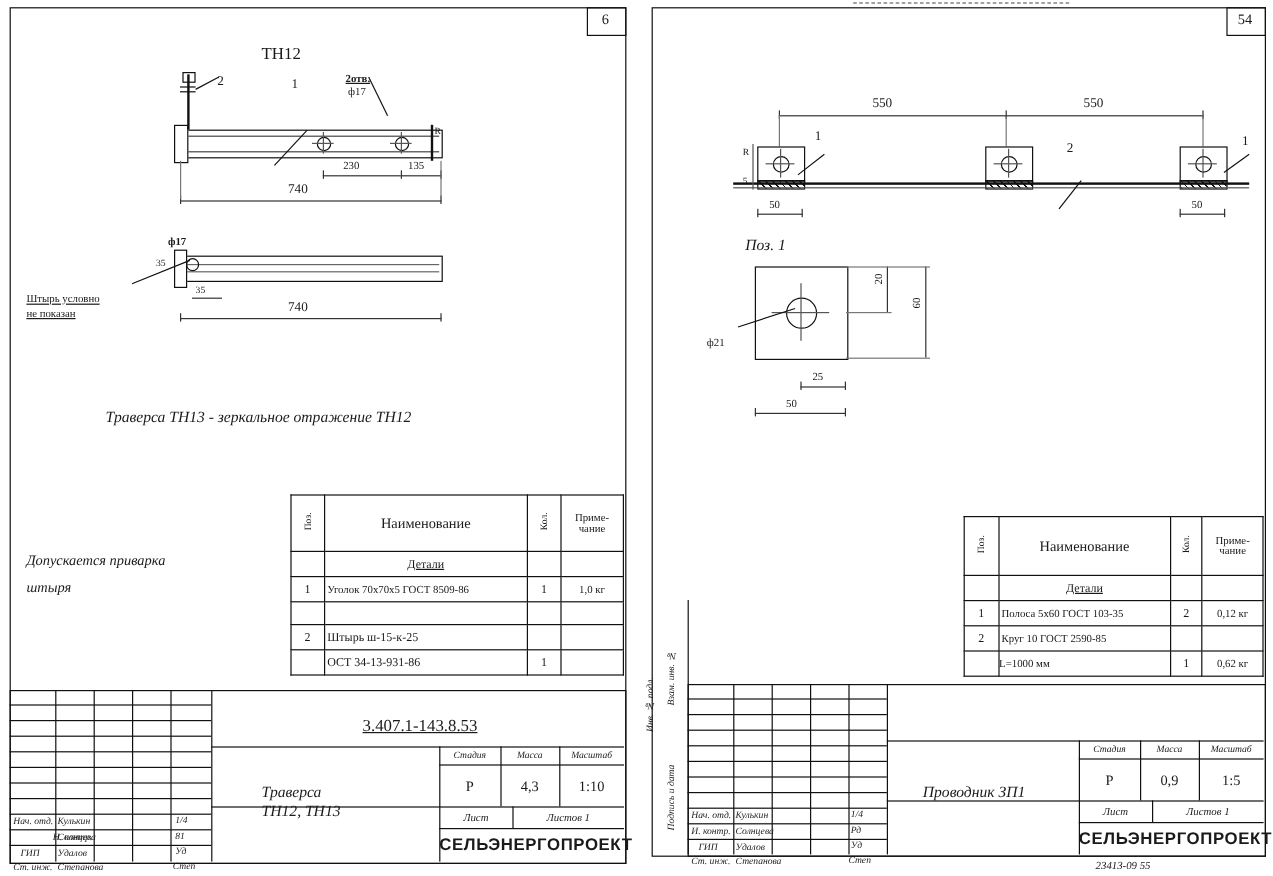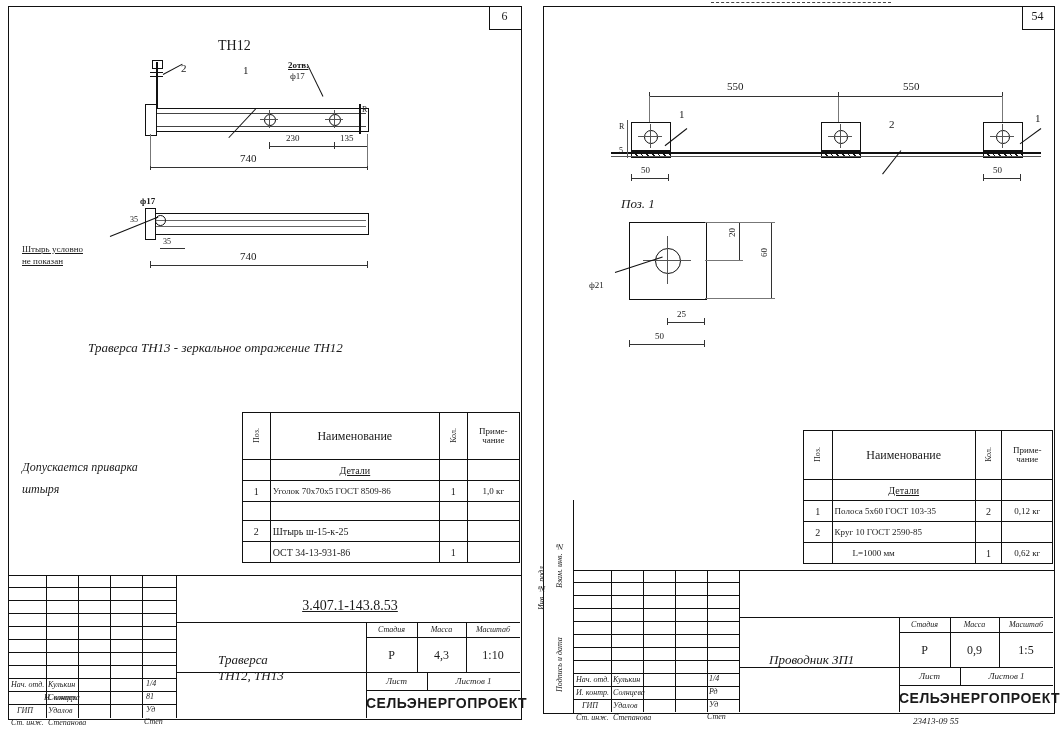--- a/index.html
+++ b/index.html
@@ -333,21 +333,21 @@
       <td class="ctr it" style="font-size:9px;">0,12 кг</td>
     </tr>
     <tr>
       <td class="ctr" style="height:18px;">2</td>
       <td class="it" style="font-size:9px;">Круг 10  ГОСТ 2590-85</td>
       <td class="ctr"></td>
       <td class="ctr it" style="font-size:9px;"></td>
     </tr>
     <tr>
       <td class="ctr" style="height:18px;"></td>
-      <td class="it" style="font-size:9px;padding-left:20px;">L=1000 мм</td>
+      <td class="it" style="font-size:9px;padding-left:0;">L=1000 мм</td>
       <td class="ctr">1</td>
       <td class="ctr it" style="font-size:9px;">0,62 кг</td>
     </tr>
   </tbody>
     </table>
 
   <div class="frame" style="left:42px;top:570px;width:480px;height:142px;border-width:1.6px;"></div>
   <div class="vline" style="left:80px;top:570px;height:142px;"></div>
   <div class="vline" style="left:112px;top:570px;height:142px;"></div>
   <div class="vline" style="left:144px;top:570px;height:142px;"></div>

